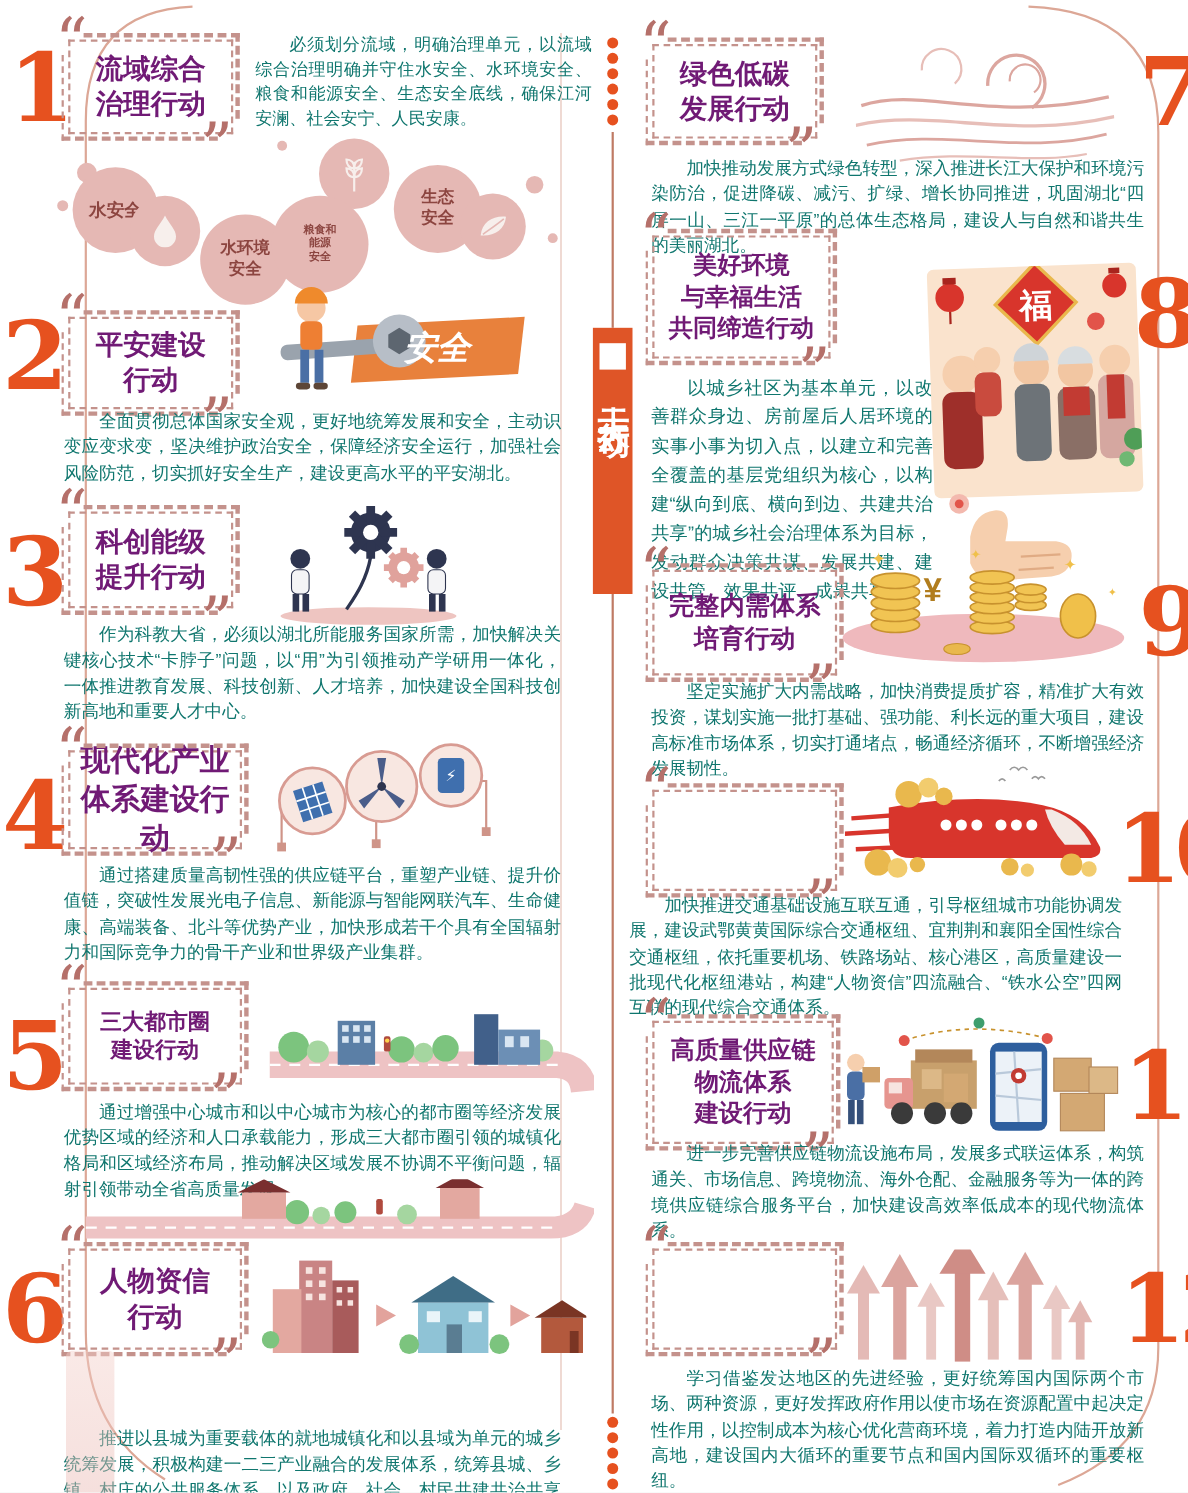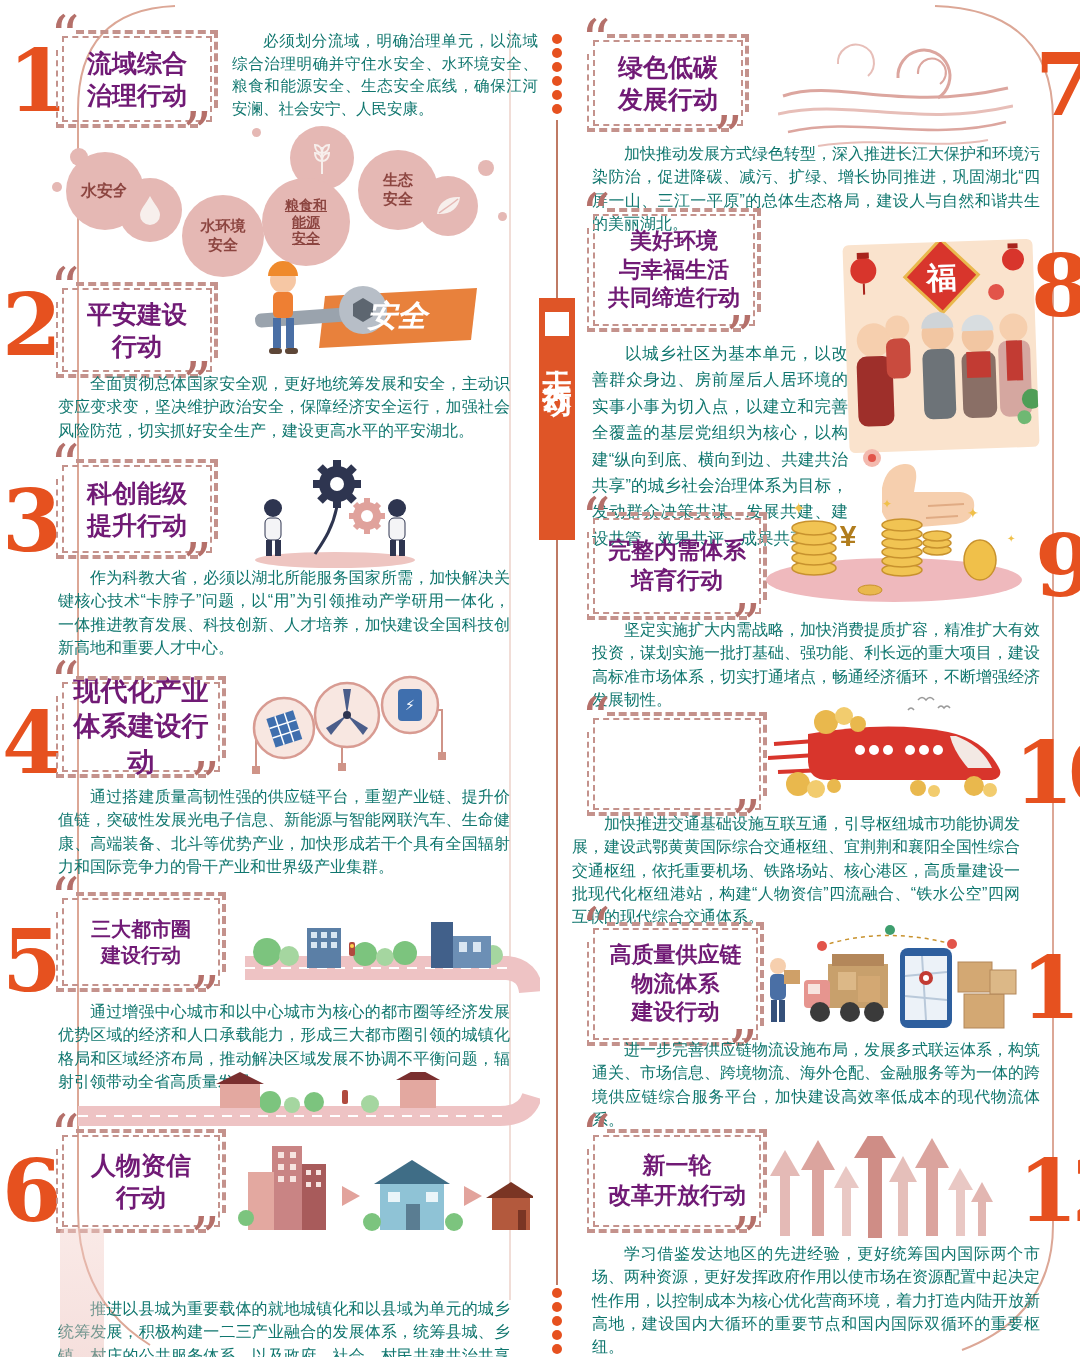--- a/index.html
+++ b/index.html
@@ -99,21 +99,21 @@
       <svg width="26" height="34" viewBox="0 0 26 34">
         <g stroke="#f7efec" stroke-width="2" fill="none">
           <path d="M13 33 V6"></path>
             <path d="M13 12 C8 12 6 8 6 4 C10 4 13 7 13 12"></path>
           <path d="M13 12 C18 12 20 8 20 4 C16 4 13 7 13 12"></path>
           <path d="M13 20 C8 20 6 16 6 12 C10 12 13 15 13 20"></path>
           <path d="M13 20 C18 20 20 16 20 12 C16 12 13 15 13 20"></path>
         </g>
       </svg>
     </div>
-    <div class="bub" style="left:262px;top:178px;width:88px;height:88px;font-size:14px;line-height:1.2;text-decoration:underline;">粮食和
+    <div class="bub" style="left:247px;top:178px;width:88px;height:88px;font-size:10px;line-height:1.2;">粮食和
 能源
 安全</div>
     <div class="bub" style="left:358px;top:150px;width:80px;height:80px;font-size:15px;line-height:1.25;">生态
 安全</div>
     <div class="bub" style="left:418px;top:176px;width:60px;height:60px;">
       <svg width="28" height="24" viewBox="0 0 28 24">
         <path d="M3 20 C4 8 14 2 26 3 C25 15 15 21 3 20 Z" fill="#f7efec"></path>
         <path d="M5 19 C12 14 18 10 24 5" stroke="#e5b8b4" stroke-width="1.5" fill="none"></path>
       </svg>
     </div>
@@ -556,22 +556,20 @@
           <rect x="202" y="76" width="40" height="34"></rect>
           <rect x="228" y="52" width="26" height="24" fill="#dcb887"></rect>
       </g>
     </svg>
   </div>
   <div class="body" style="left:592px;top:1038px;width:448px;">进一步完善供应链物流设施布局，发展多式联运体系，构筑通关、市场信息、跨境物流、海外仓配、金融服务等为一体的跨境供应链综合服务平台，加快建设高效率低成本的现代物流体系。</div>
 
   <div class="num" style="left:1018px;top:1148px;">12</div>
   <div class="tbox" style="left:593px;top:1135px;width:168px;height:92px;">
     <span class="q1">“</span>
-    <div class="title" style="font-size:23px;">新一轮
-改革开放行动</div>
     <span class="q2">”</span>
   </div>
   <div style="position:absolute;left:768px;top:1136px;width:235px;height:102px;">
     <svg width="235" height="102" viewBox="0 0 235 102">
       <g fill="#dba49e">
         <g opacity=".75">
             <rect x="12" y="36" width="10" height="64"></rect>
             <polygon points="17,14 2,40 32,40"></polygon>
           </g>
         <g>

